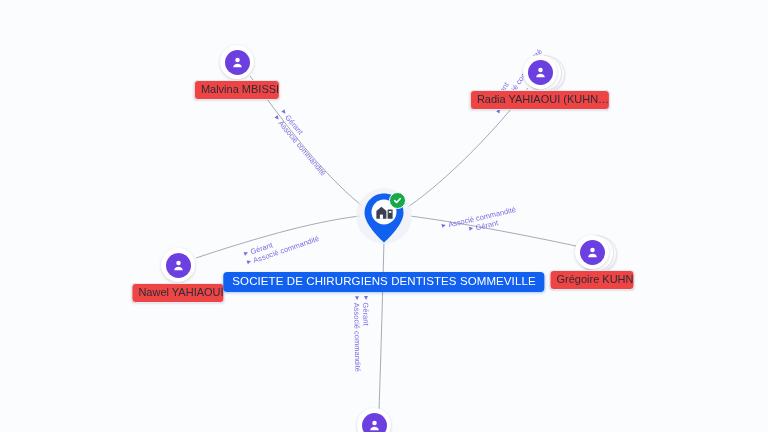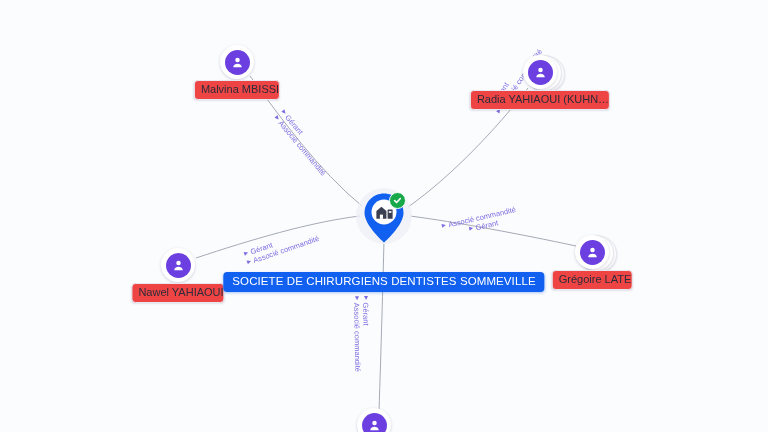--- a/index.html
+++ b/index.html
@@ -270,21 +270,21 @@
       <div class="avatar-shadow s1"></div>
       <div class="avatar-main">
         <div class="avatar-disc">
           <svg width="15" height="15" viewBox="0 0 24 24" fill="#ffffff">
               <circle cx="12" cy="8" r="3.6"></circle>
               <path d="M5.2 19.5c0-3.6 3.1-5.6 6.8-5.6s6.8 2 6.8 5.6z"></path>
             </svg>
         </div>
       </div>
     </div>
-    <div class="person-label">Grégoire LATE</div>
+    <div class="person-label">Grégoire KUHN</div>
   </div>
 
   <div class="person-node" style="left:374px; top:425px;">
     <div class="avatar-stack">
       <div class="avatar-main">
         <div class="avatar-disc">
           <svg width="15" height="15" viewBox="0 0 24 24" fill="#ffffff">
               <circle cx="12" cy="8" r="3.6"></circle>
               <path d="M5.2 19.5c0-3.6 3.1-5.6 6.8-5.6s6.8 2 6.8 5.6z"></path>
             </svg>

